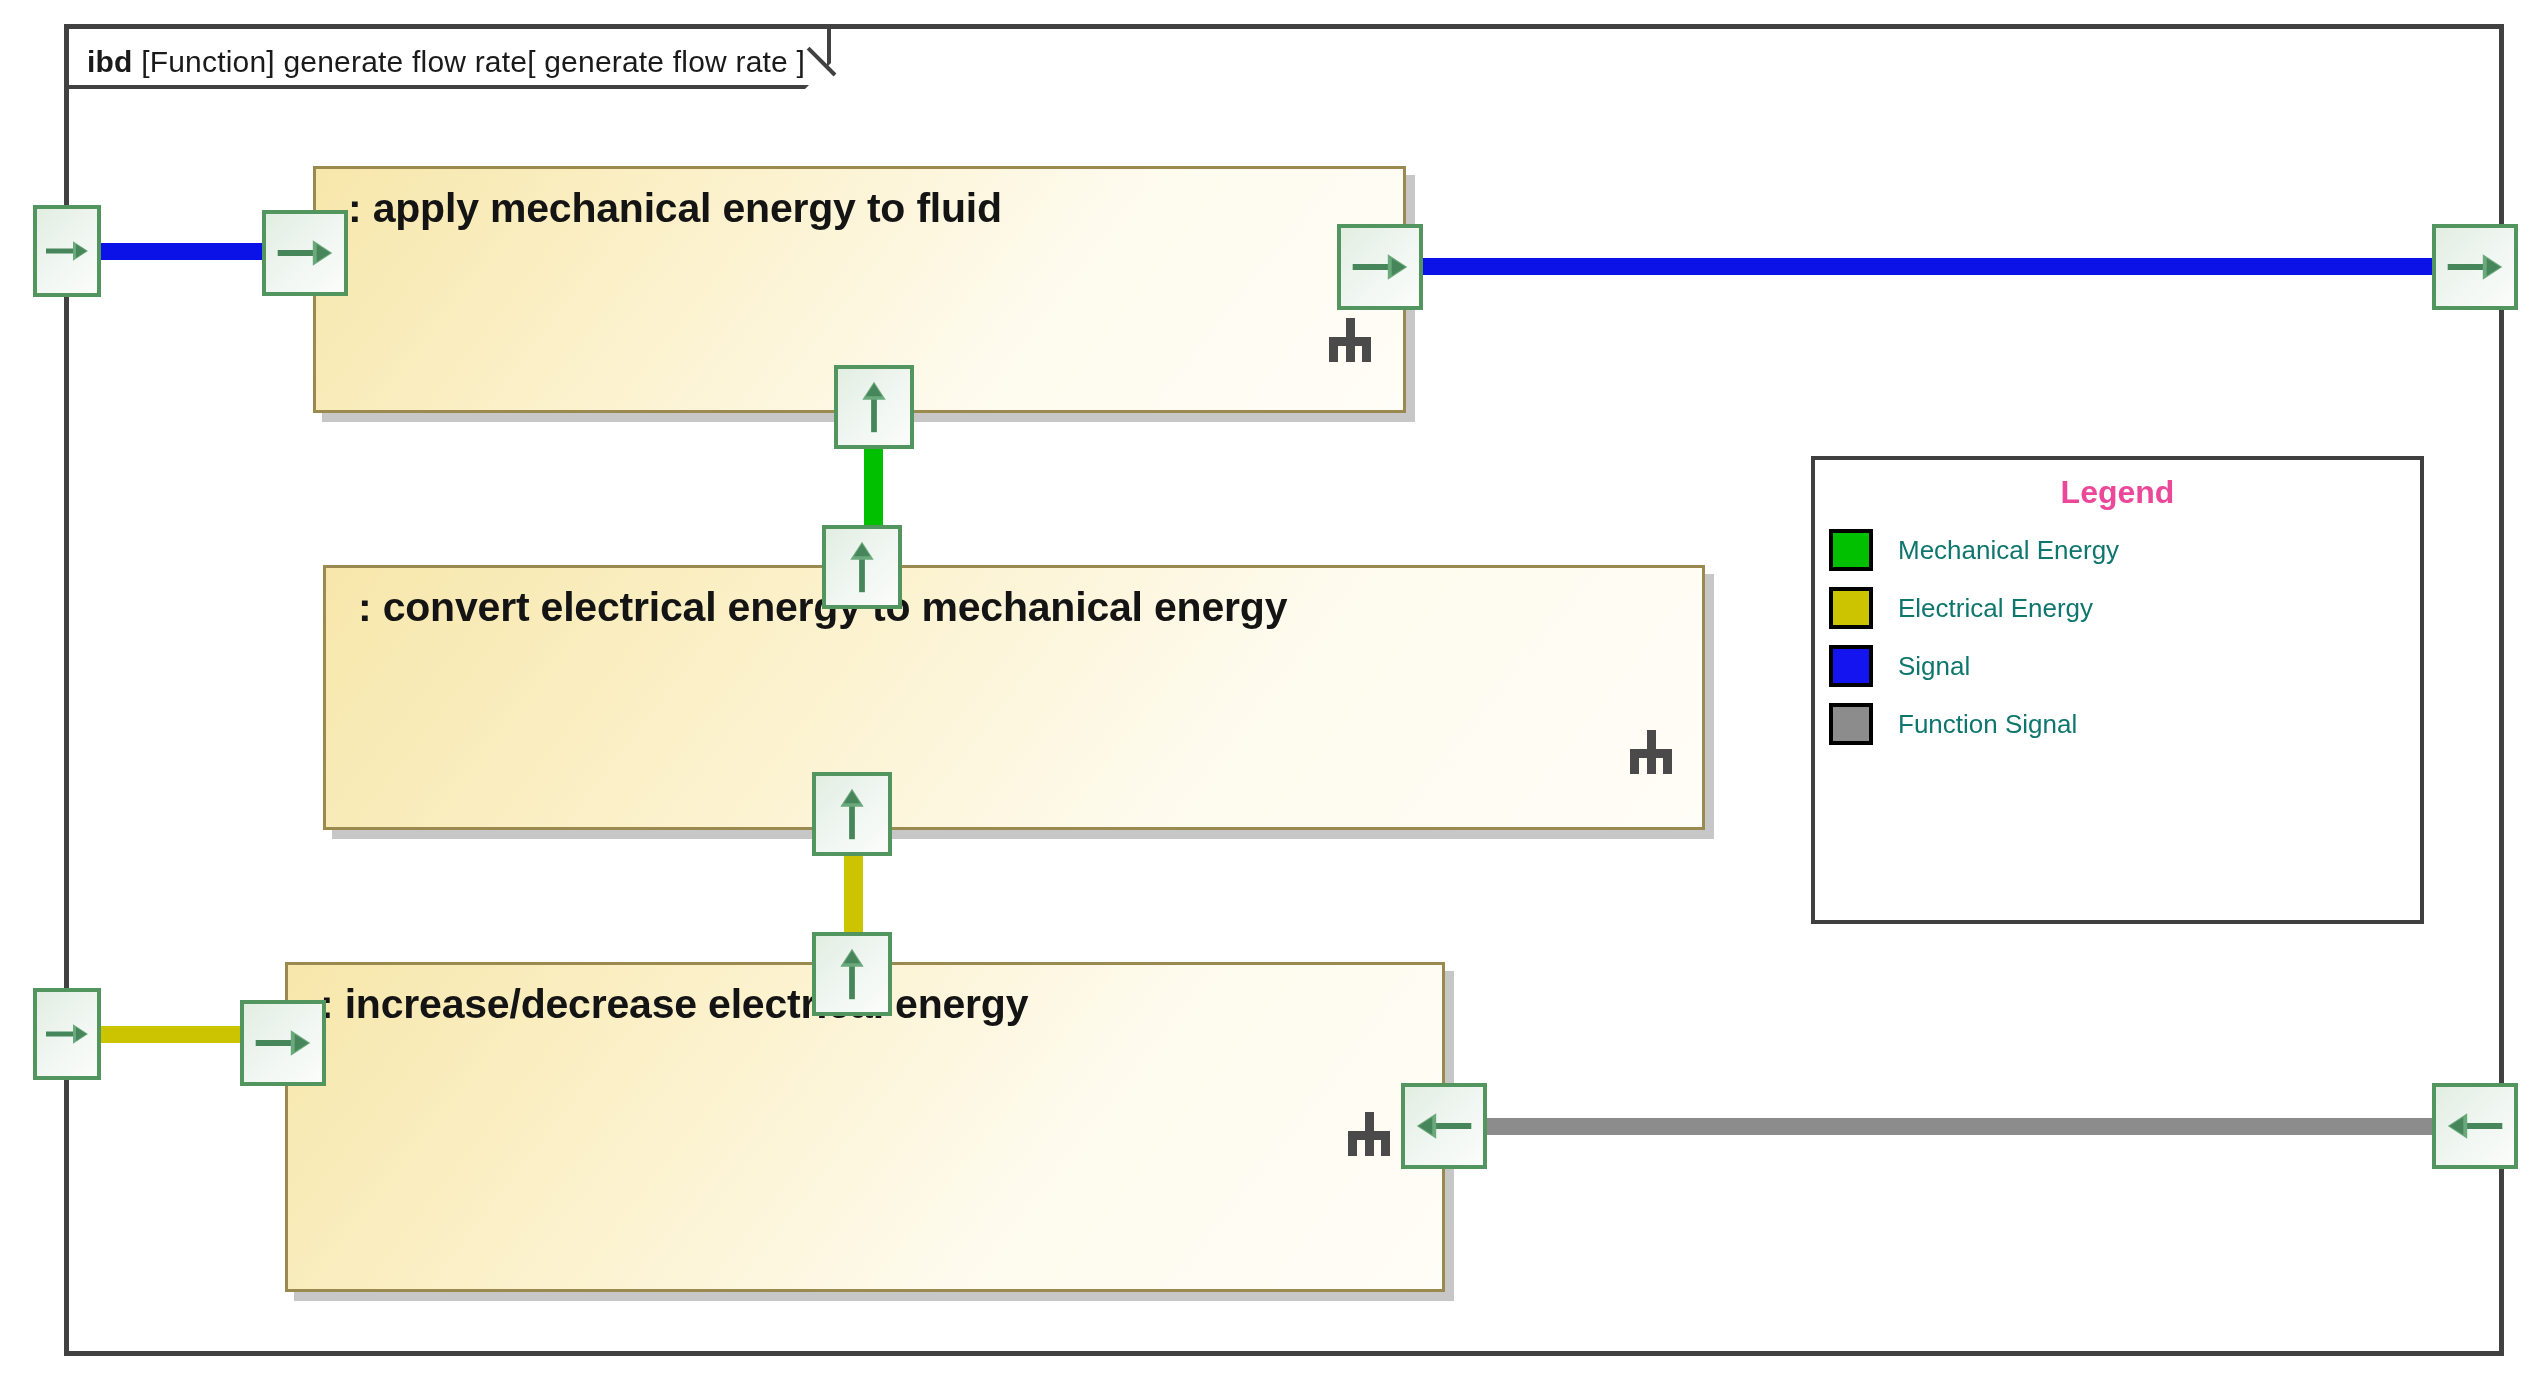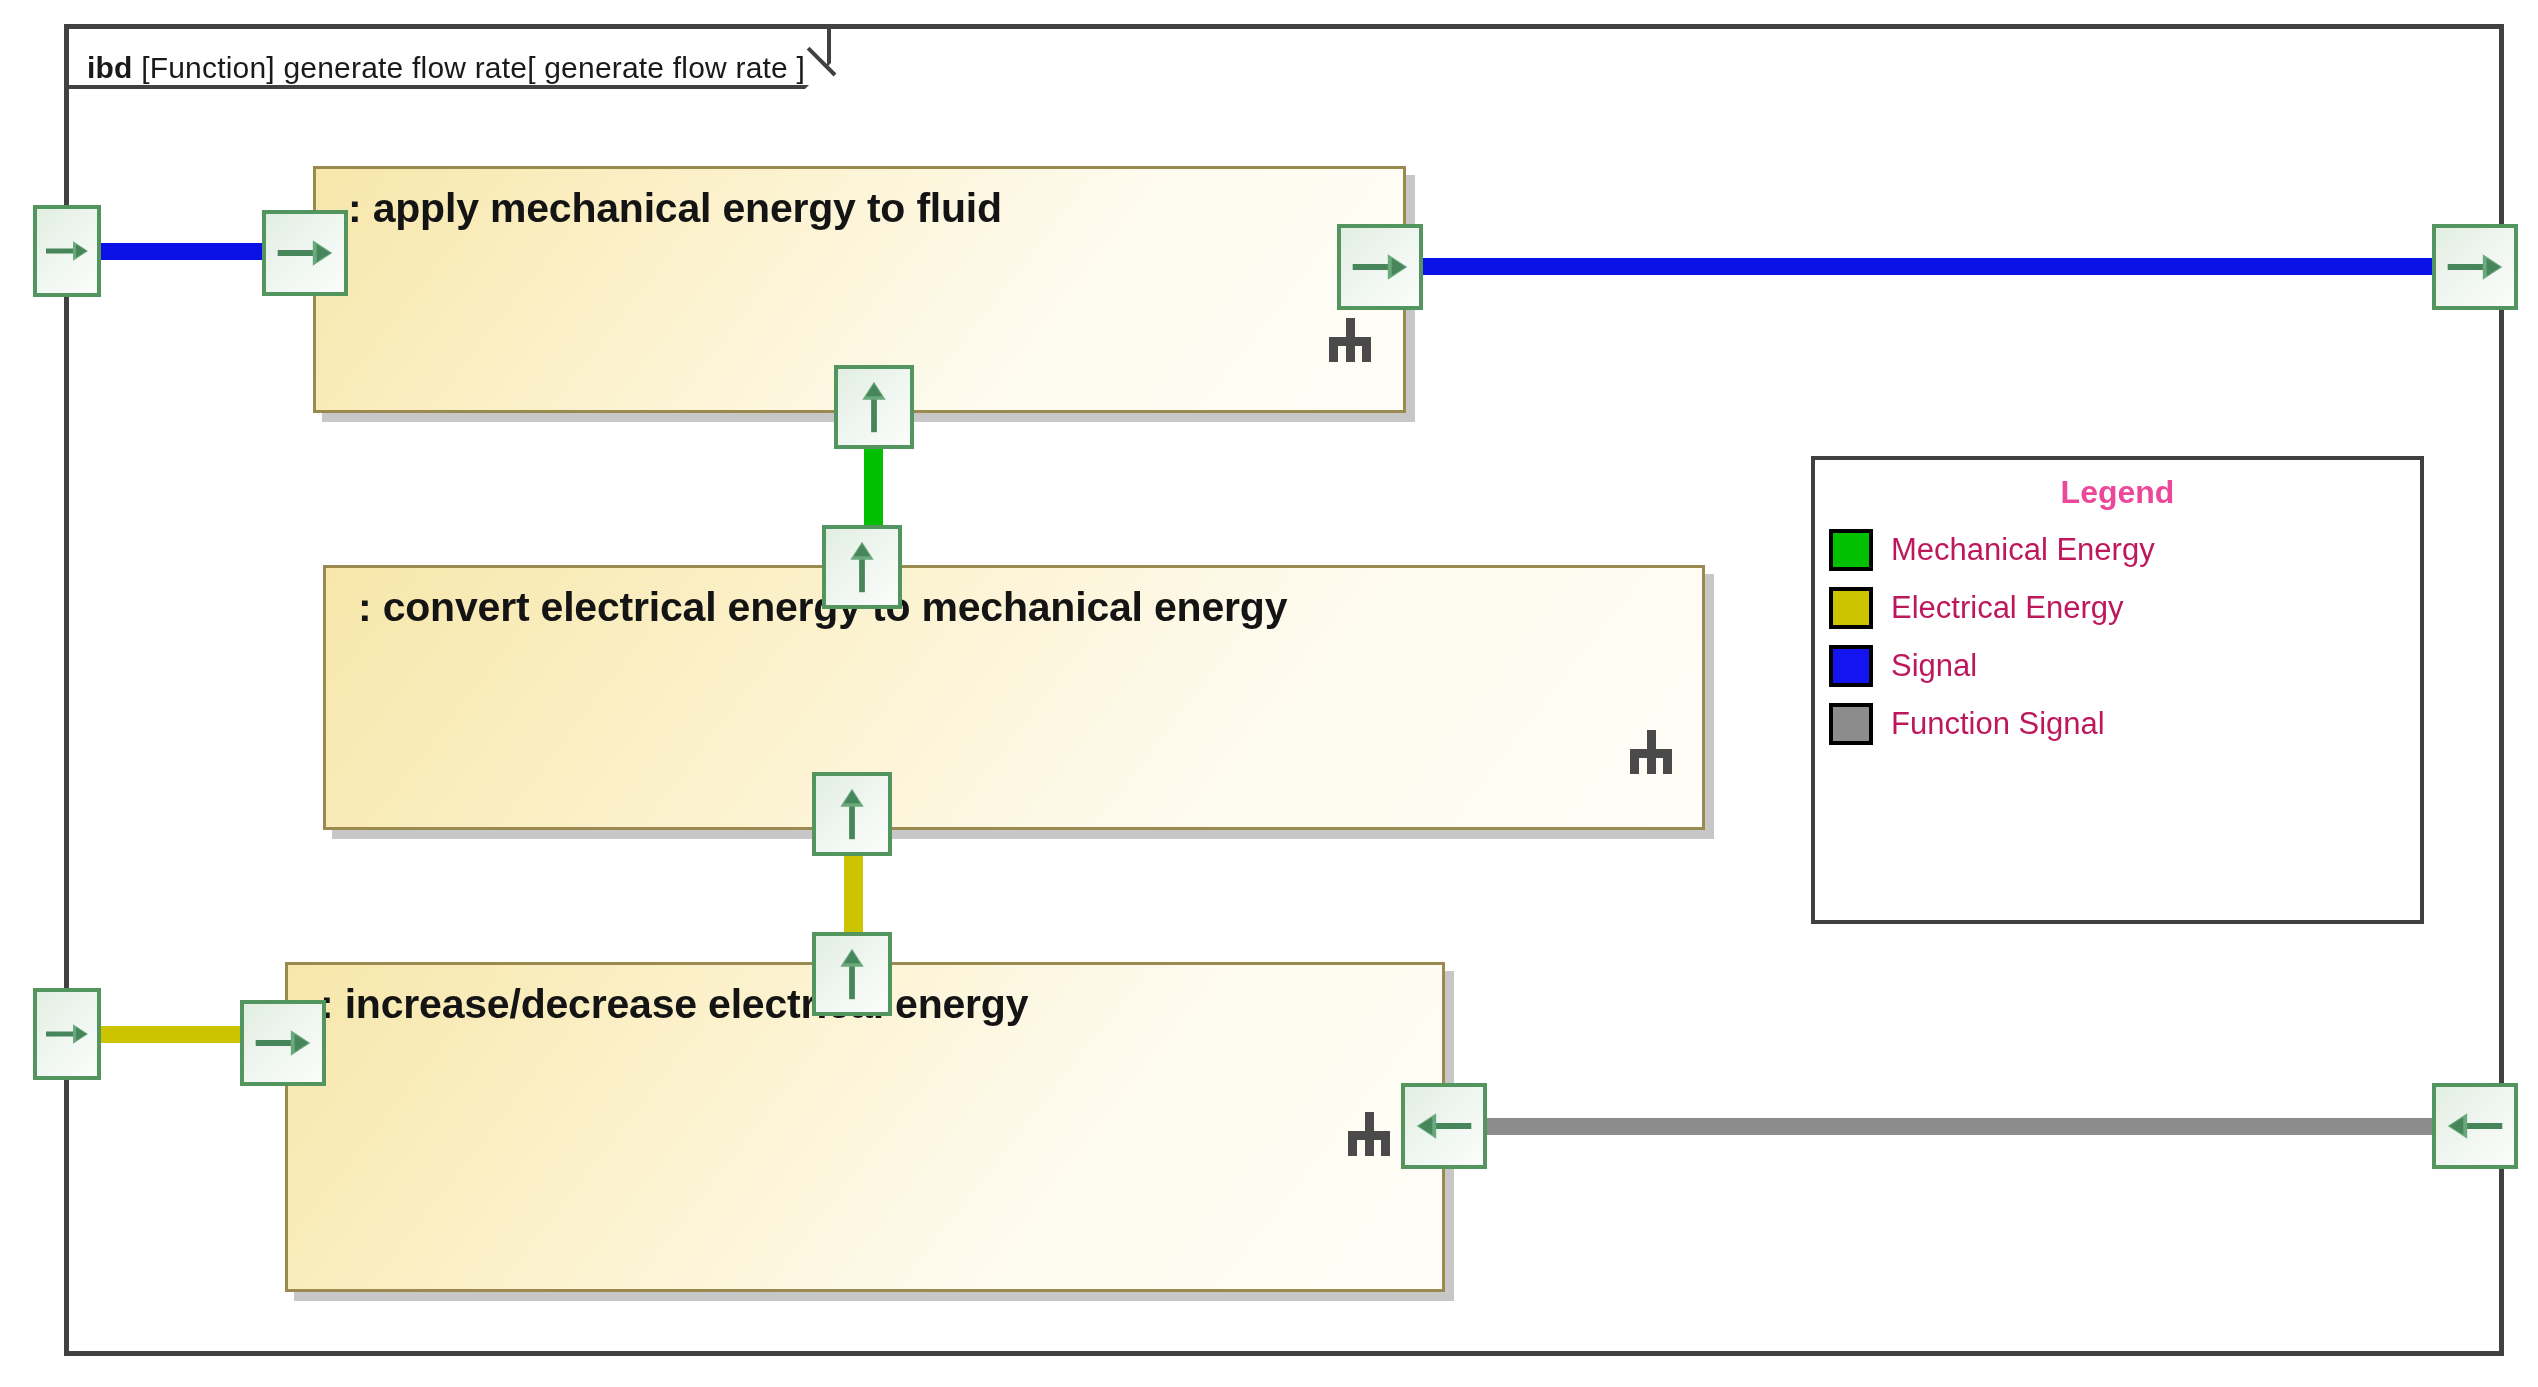--- a/index.html
+++ b/index.html
@@ -27,23 +27,23 @@
     height: 1332px;
     border: 5px solid #414141;
     background: #ffffff;
     box-sizing: border-box;
   }
   .frame-tab {
     position: absolute;
     left: 69px;
     top: 29px;
     height: 60px;
-    padding: 0 22px 0 18px;
+    padding: 16px 22px 0 18px;
     display: flex;
-    align-items: flex-end;
+    align-items: flex-start;
     background: #ffffff;
     border-right: 4px solid #414141;
     border-bottom: 4px solid #414141;
     box-sizing: border-box;
     white-space: nowrap;
     z-index: 6;
   }
   .frame-tab .tab-notch {
     position: absolute;
     right: -4px;
@@ -143,23 +143,23 @@
     height: 58px;
   }
   .legend-swatch {
     width: 44px;
     height: 42px;
     border: 4px solid #000000;
     box-sizing: border-box;
     flex: 0 0 auto;
   }
   .legend-label {
-    margin-left: 18px;
-    font-size: 31px;
-    color: #be185d;
+    margin-left: 25px;
+    font-size: 26px;
+    color: #0f766e;
     white-space: nowrap;
   }
 </style>
 </head>
 <body>
 
 <div id="canvas">
 
   <div class="link" style="left:95px; top:243px; width:235px; height:17px; background:#0a12e8;"></div>
 

